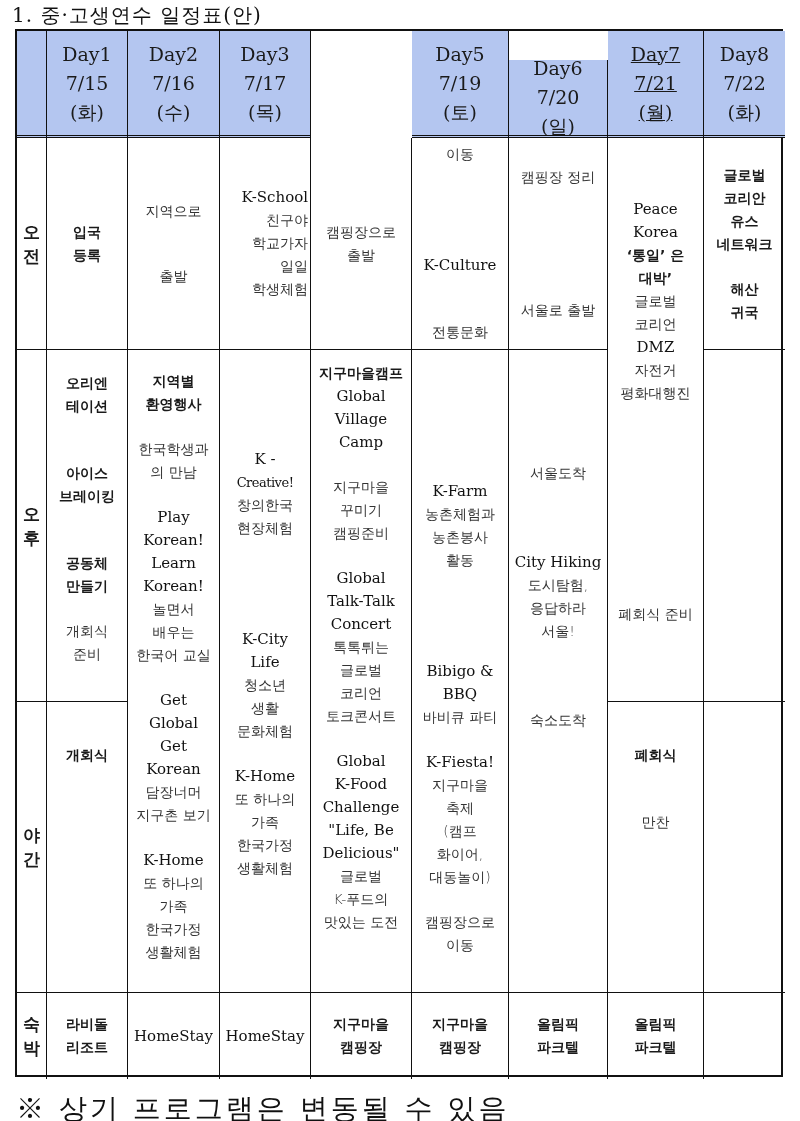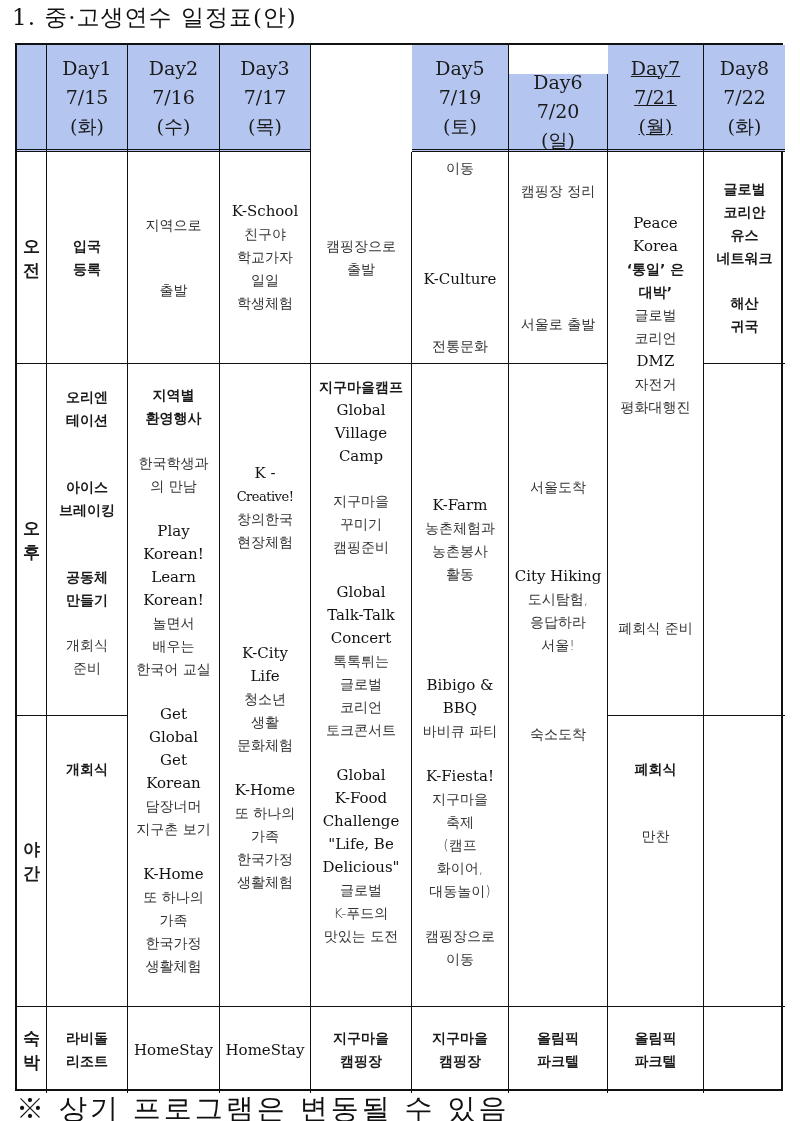--- a/index.html
+++ b/index.html
@@ -1,23 +1,23 @@
 <!DOCTYPE html>
 <html><head>
 <meta charset="utf-8">
 <style>
   html, body { margin: 0; padding: 0; background: #ffffff; }
   body { width: 800px; height: 1121px; position: relative; overflow: hidden;
          font-family: "DejaVu Serif", "Liberation Serif", serif; color: #1a1a1a; }
-  .title { position: absolute; left: 12px; top: 2px; font-size: 23px; letter-spacing: 1px;
+  .title { position: absolute; left: 12px; top: 2px; font-size: 20px; letter-spacing: 1px;
            font-family: "DejaVu Serif", serif; color: #111; }
   .footnote { position: absolute; left: 16px; top: 1090px; font-size: 28px; letter-spacing: 3px;
               font-family: "DejaVu Serif", serif; color: #111; }
   .sched {
-    position: absolute; left: 15px; top: 43px; width: 768px; height: 1048px;
+    position: absolute; left: 15px; top: 29px; width: 768px; height: 1048px;
     display: grid;
     grid-template-columns: 30px 81px 92px 91px 101px 97px 99px 96px 81px;
     grid-template-rows: 107px 212px 352px 291px 86px;
     border: 2px solid #111;
     box-sizing: border-box;
   }
   .cell {
     border-right: 1.5px solid #111; border-bottom: 1.5px solid #111;
     display: flex; flex-direction: column; align-items: center; justify-content: center;
     text-align: center; box-sizing: border-box; font-size: 15px; line-height: 23px;
@@ -143,21 +143,21 @@
     <span class="line light">담장너머</span>
     <span class="line light">지구촌 보기</span>
     <span class="gap"></span>
     <span class="line en">K-Home</span>
     <span class="line light">또 하나의</span>
     <span class="line light">가족</span>
     <span class="line light">한국가정</span>
     <span class="line light">생활체험</span>
   </div>
 
-  <div class="cell" style="grid-column:4;grid-row:2;">
+  <div class="cell" style="grid-column:4;grid-row:2;align-items:flex-end;">
     <span class="line en">K-School</span>
     <span class="line light">친구야</span>
     <span class="line light">학교가자</span>
     <span class="line light">일일</span>
     <span class="line light">학생체험</span>
   </div>
   <div class="cell" style="grid-column:4;grid-row:3 / span 2;justify-content:flex-start;padding-top:98px;">
     <span class="line en">K -</span>
     <span class="line en" style="font-size:13px;letter-spacing:-0.5px;">Creative!</span>
     <span class="line light">창의한국</span>

